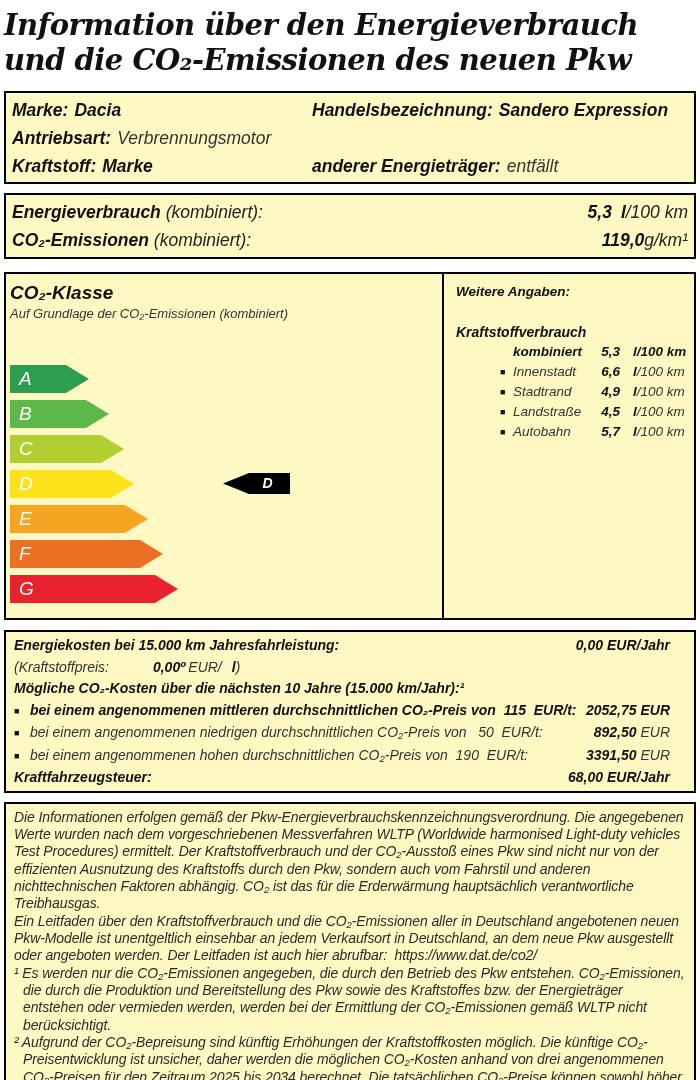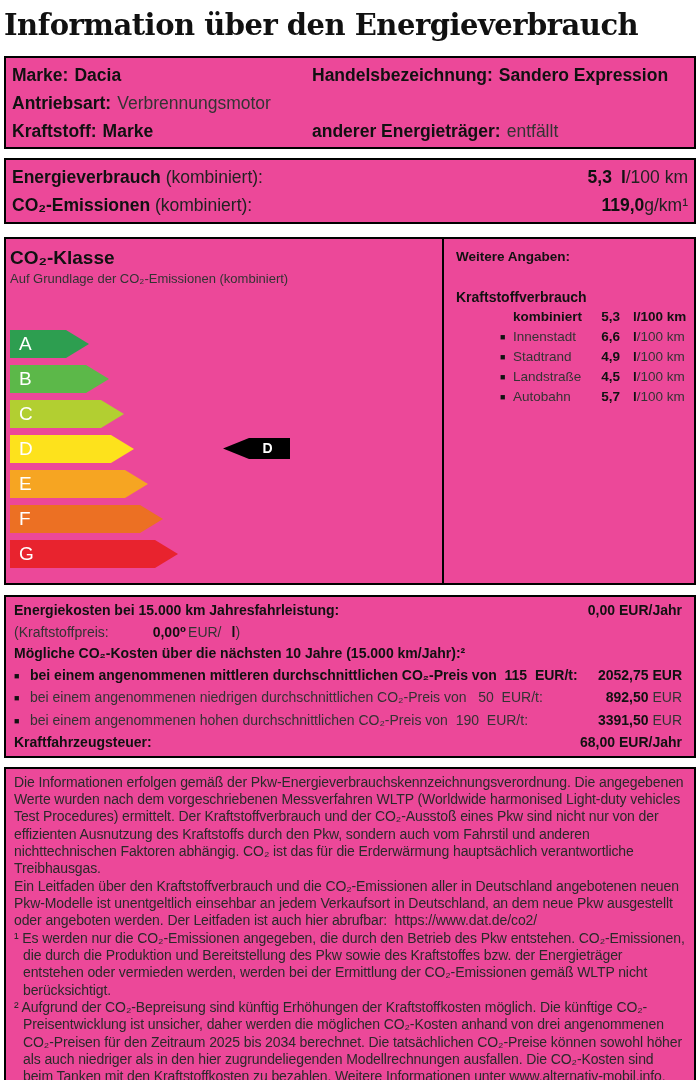--- a/index.html
+++ b/index.html
@@ -1,23 +1,23 @@
 <!DOCTYPE html>
 <html lang="de"><head>
 <meta charset="utf-8">
 <style>
   * { margin:0; padding:0; box-sizing:border-box; }
   html,body { width:700px; height:1080px; background:#fff; overflow:hidden;
     font-family:"Liberation Sans","DejaVu Sans",sans-serif; color:#1a1a1a; }
-  .page { width:700px; height:960px; padding:8px 4px 0 4px; position:relative; }
+  .page { width:700px; height:960px; padding:8px 4px 0 4px; position:relative;font-style:italic; }
 
   h1.title { font-family:"DejaVu Serif","Liberation Serif",serif; font-weight:700;
     font-size:29px; line-height:35px; letter-spacing:-0.5px; color:#111; }
 
-  .box { border:2px solid #000; background:#ec4899; }
+  .box { border:2px solid #000; background:#fef9c3; }
 
   
   .vehicle { margin-top:13px; padding:3px 0 2px 6px; }
   .vrow { display:grid; grid-template-columns:300px 1fr; line-height:28px;
     font-size:17.5px; white-space:nowrap; overflow:hidden; }
   .vrow .cell { overflow:hidden; }
   .lbl { font-weight:700; color:#111; }
   .val-b { font-weight:700; color:#111; margin-left:6px; }
   .val-r { font-weight:400; color:#333; margin-left:6px; }
 
@@ -47,21 +47,21 @@
   .wa-kv { font-size:14px; font-weight:700; color:#111; margin-top:24px; line-height:19px; }
   .wa-row { display:grid; grid-template-columns:13px 1fr 38px 68px;
     font-size:13.5px; line-height:20px; color:#333;margin-left:44px; }
   .wa-row .bullet { font-size:9px; color:#111; line-height:20px; }
   .wa-row .v { text-align:right; font-weight:700; color:#111; }
   .wa-row .u { padding-left:13px; white-space:nowrap; }
   .wa-row .u b { color:#111; }
   .wa-row.allbold .label, .wa-row.allbold .u { font-weight:700; color:#111; }
 
   
-  .costs { margin-top:10px; padding:3px 12px 2px 8px; }
+  .costs { margin-top:10px; padding:3px 24px 2px 8px; }
   .corow { display:flex; justify-content:space-between; font-size:14px;
     line-height:21.5px; color:#333; white-space:nowrap; }
   .corow .left { overflow:hidden; }
   .corow b { color:#111; }
   .bold-line { font-weight:700; color:#111; }
   .cbullet { display:inline-block; width:16px; font-size:9px; vertical-align:1px; color:#111; }
   .ml40 { margin-left:44px; } .ml10 { margin-left:10px; } .ml2 { margin-left:2px; }
 
   
   .fineprint { margin-top:9px; padding:5px 8px 4px 8px; font-size:14px;
@@ -71,21 +71,21 @@
   
   .footer { position:relative; margin-top:7px; font-size:13px; color:#333; line-height:20px; }
   .footer .erstellt { position:absolute; left:440px; top:0; }
   .footer b { color:#111; margin-left:5px; }
 </style>
 </head>
 <body>
 
 <div class="page">
 
-  <h1 class="title"><span>Information über den Energieverbrauch</span><br></h1>
+  <h1 class="title"><span>Information über den Energieverbrauch</span><br><span>und die CO₂-Emissionen des neuen Pkw</span></h1>
 
   <section class="box vehicle">
     <div class="vrow">
       <div class="cell"><span class="lbl">Marke:</span><span class="val-b">Dacia</span></div>
       <div class="cell"><span class="lbl">Handelsbezeichnung:</span><span class="val-b">Sandero Expression</span></div>
     </div>
     <div class="vrow">
       <div class="cell" style="grid-column:1 / span 2"><span class="lbl">Antriebsart:</span><span class="val-r">Verbrennungsmotor</span></div>
     </div>
     <div class="vrow">

